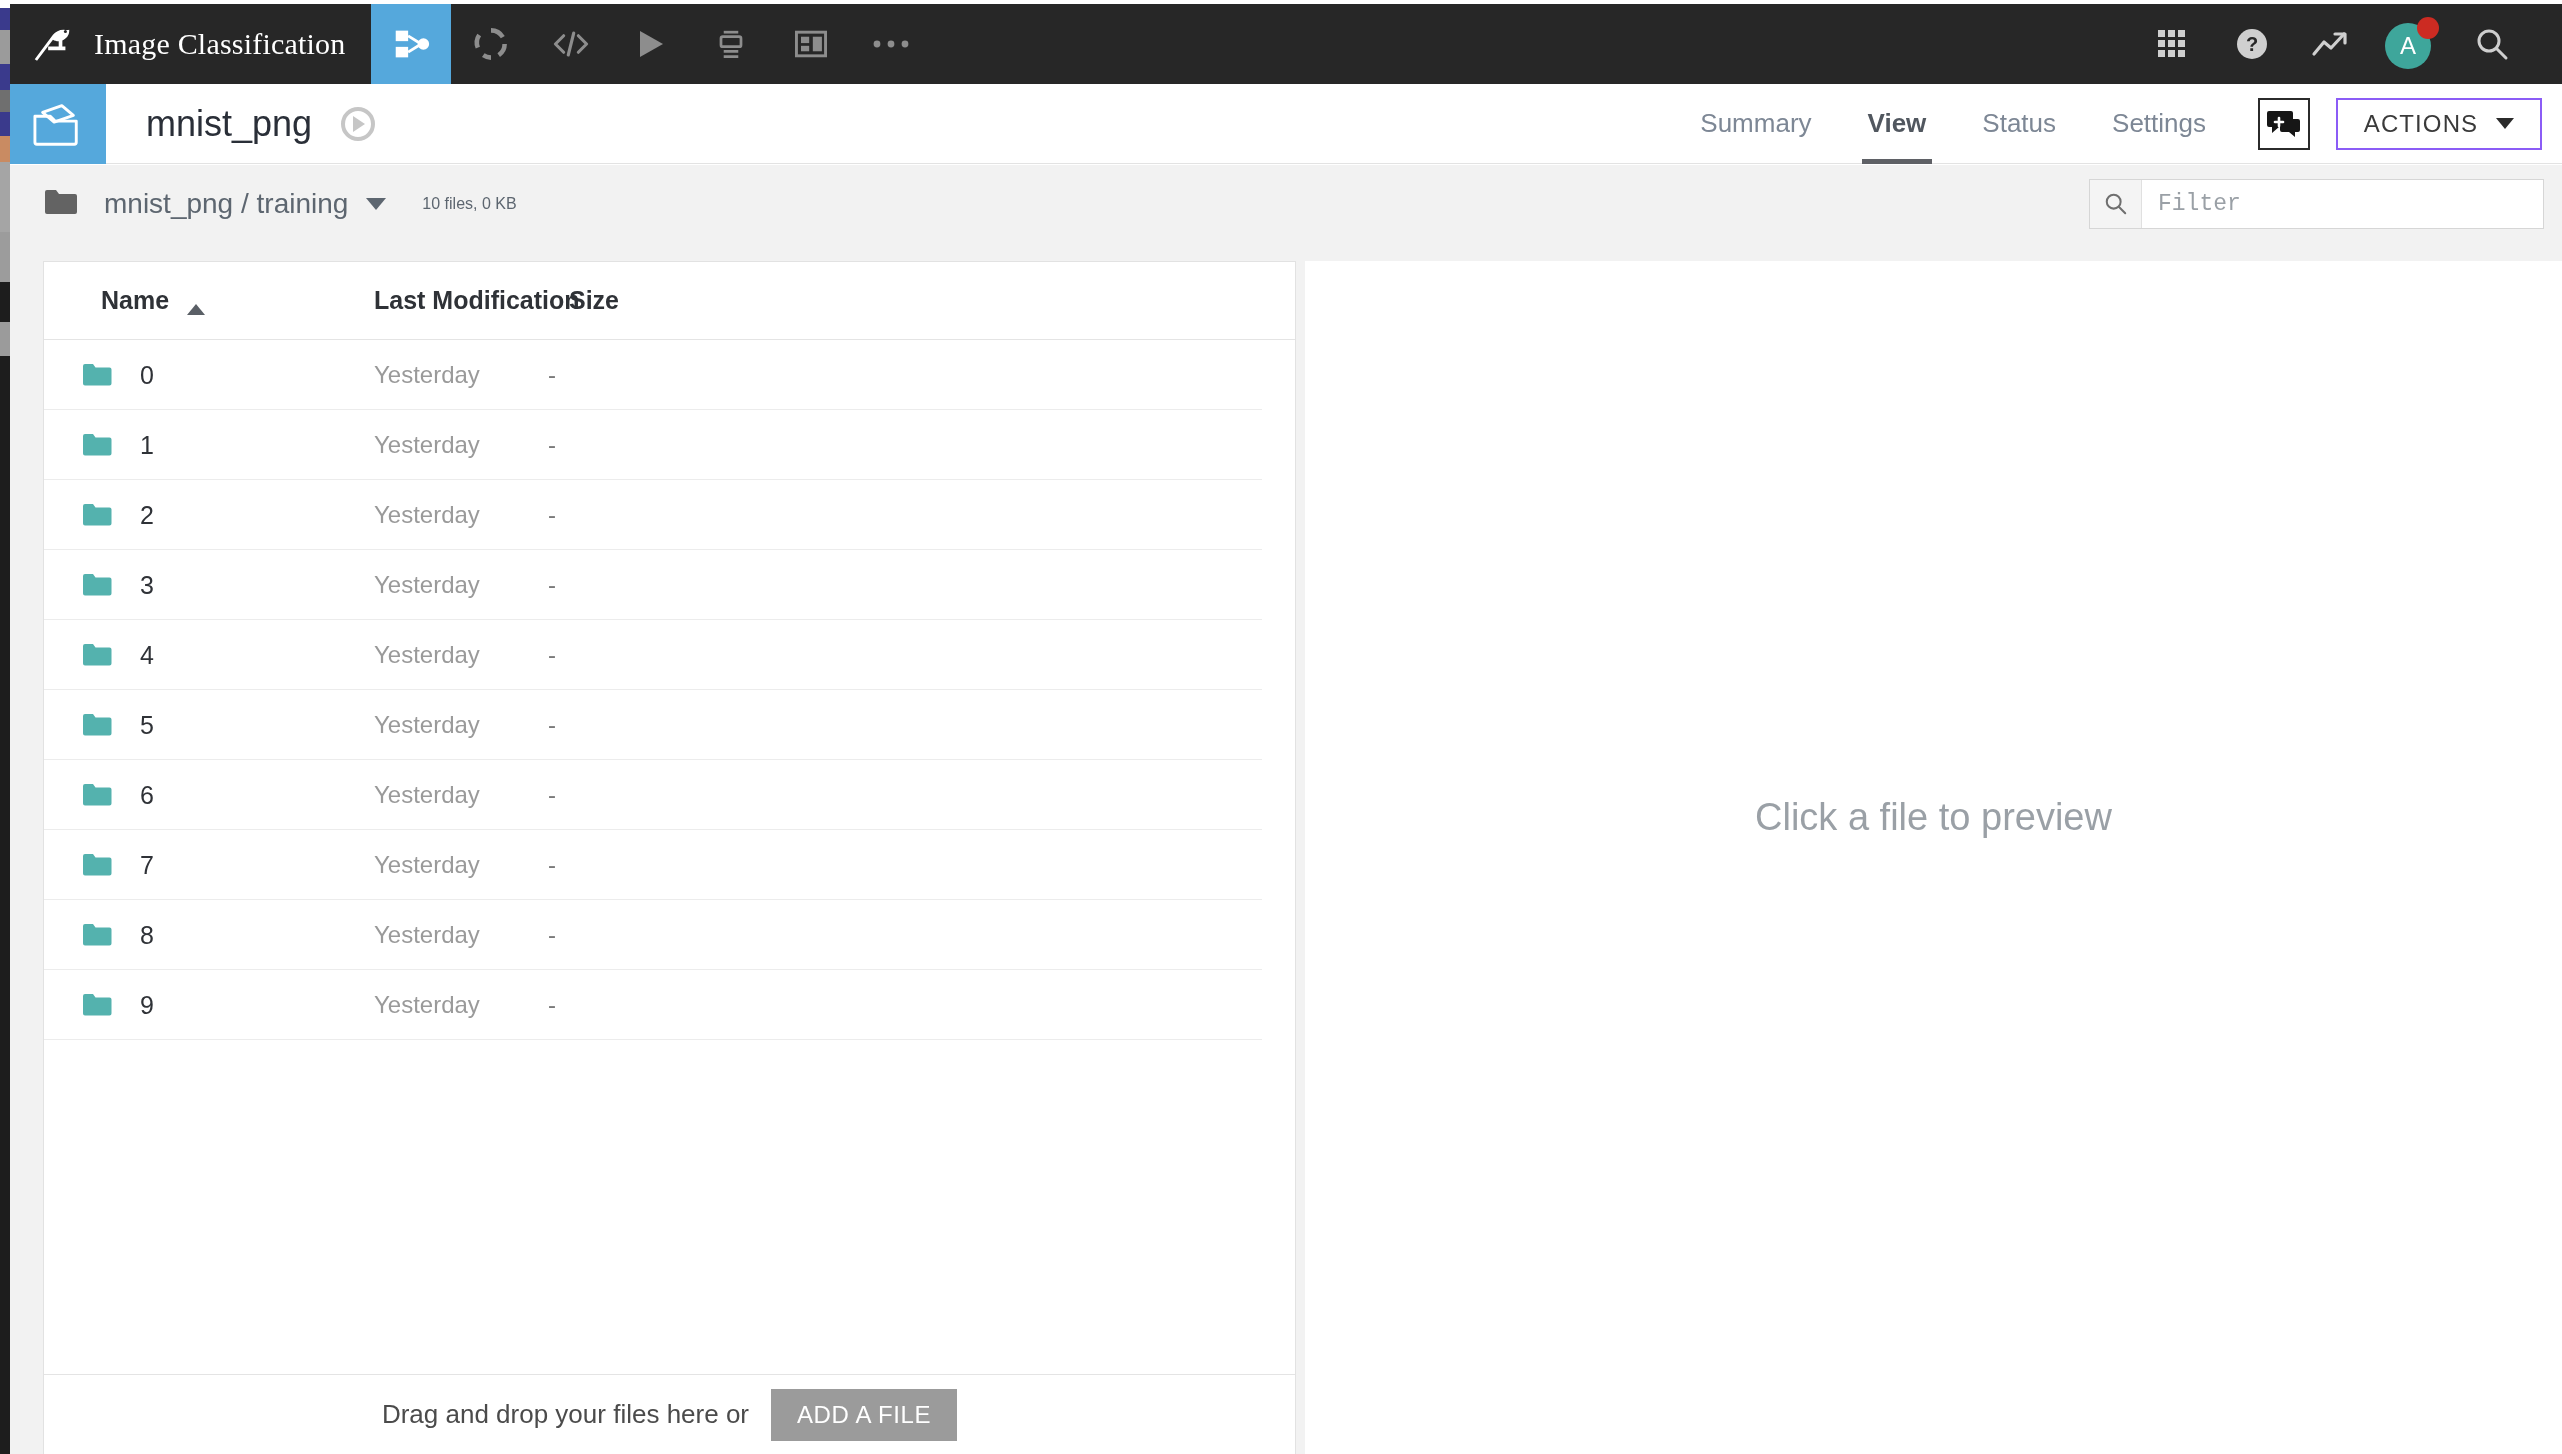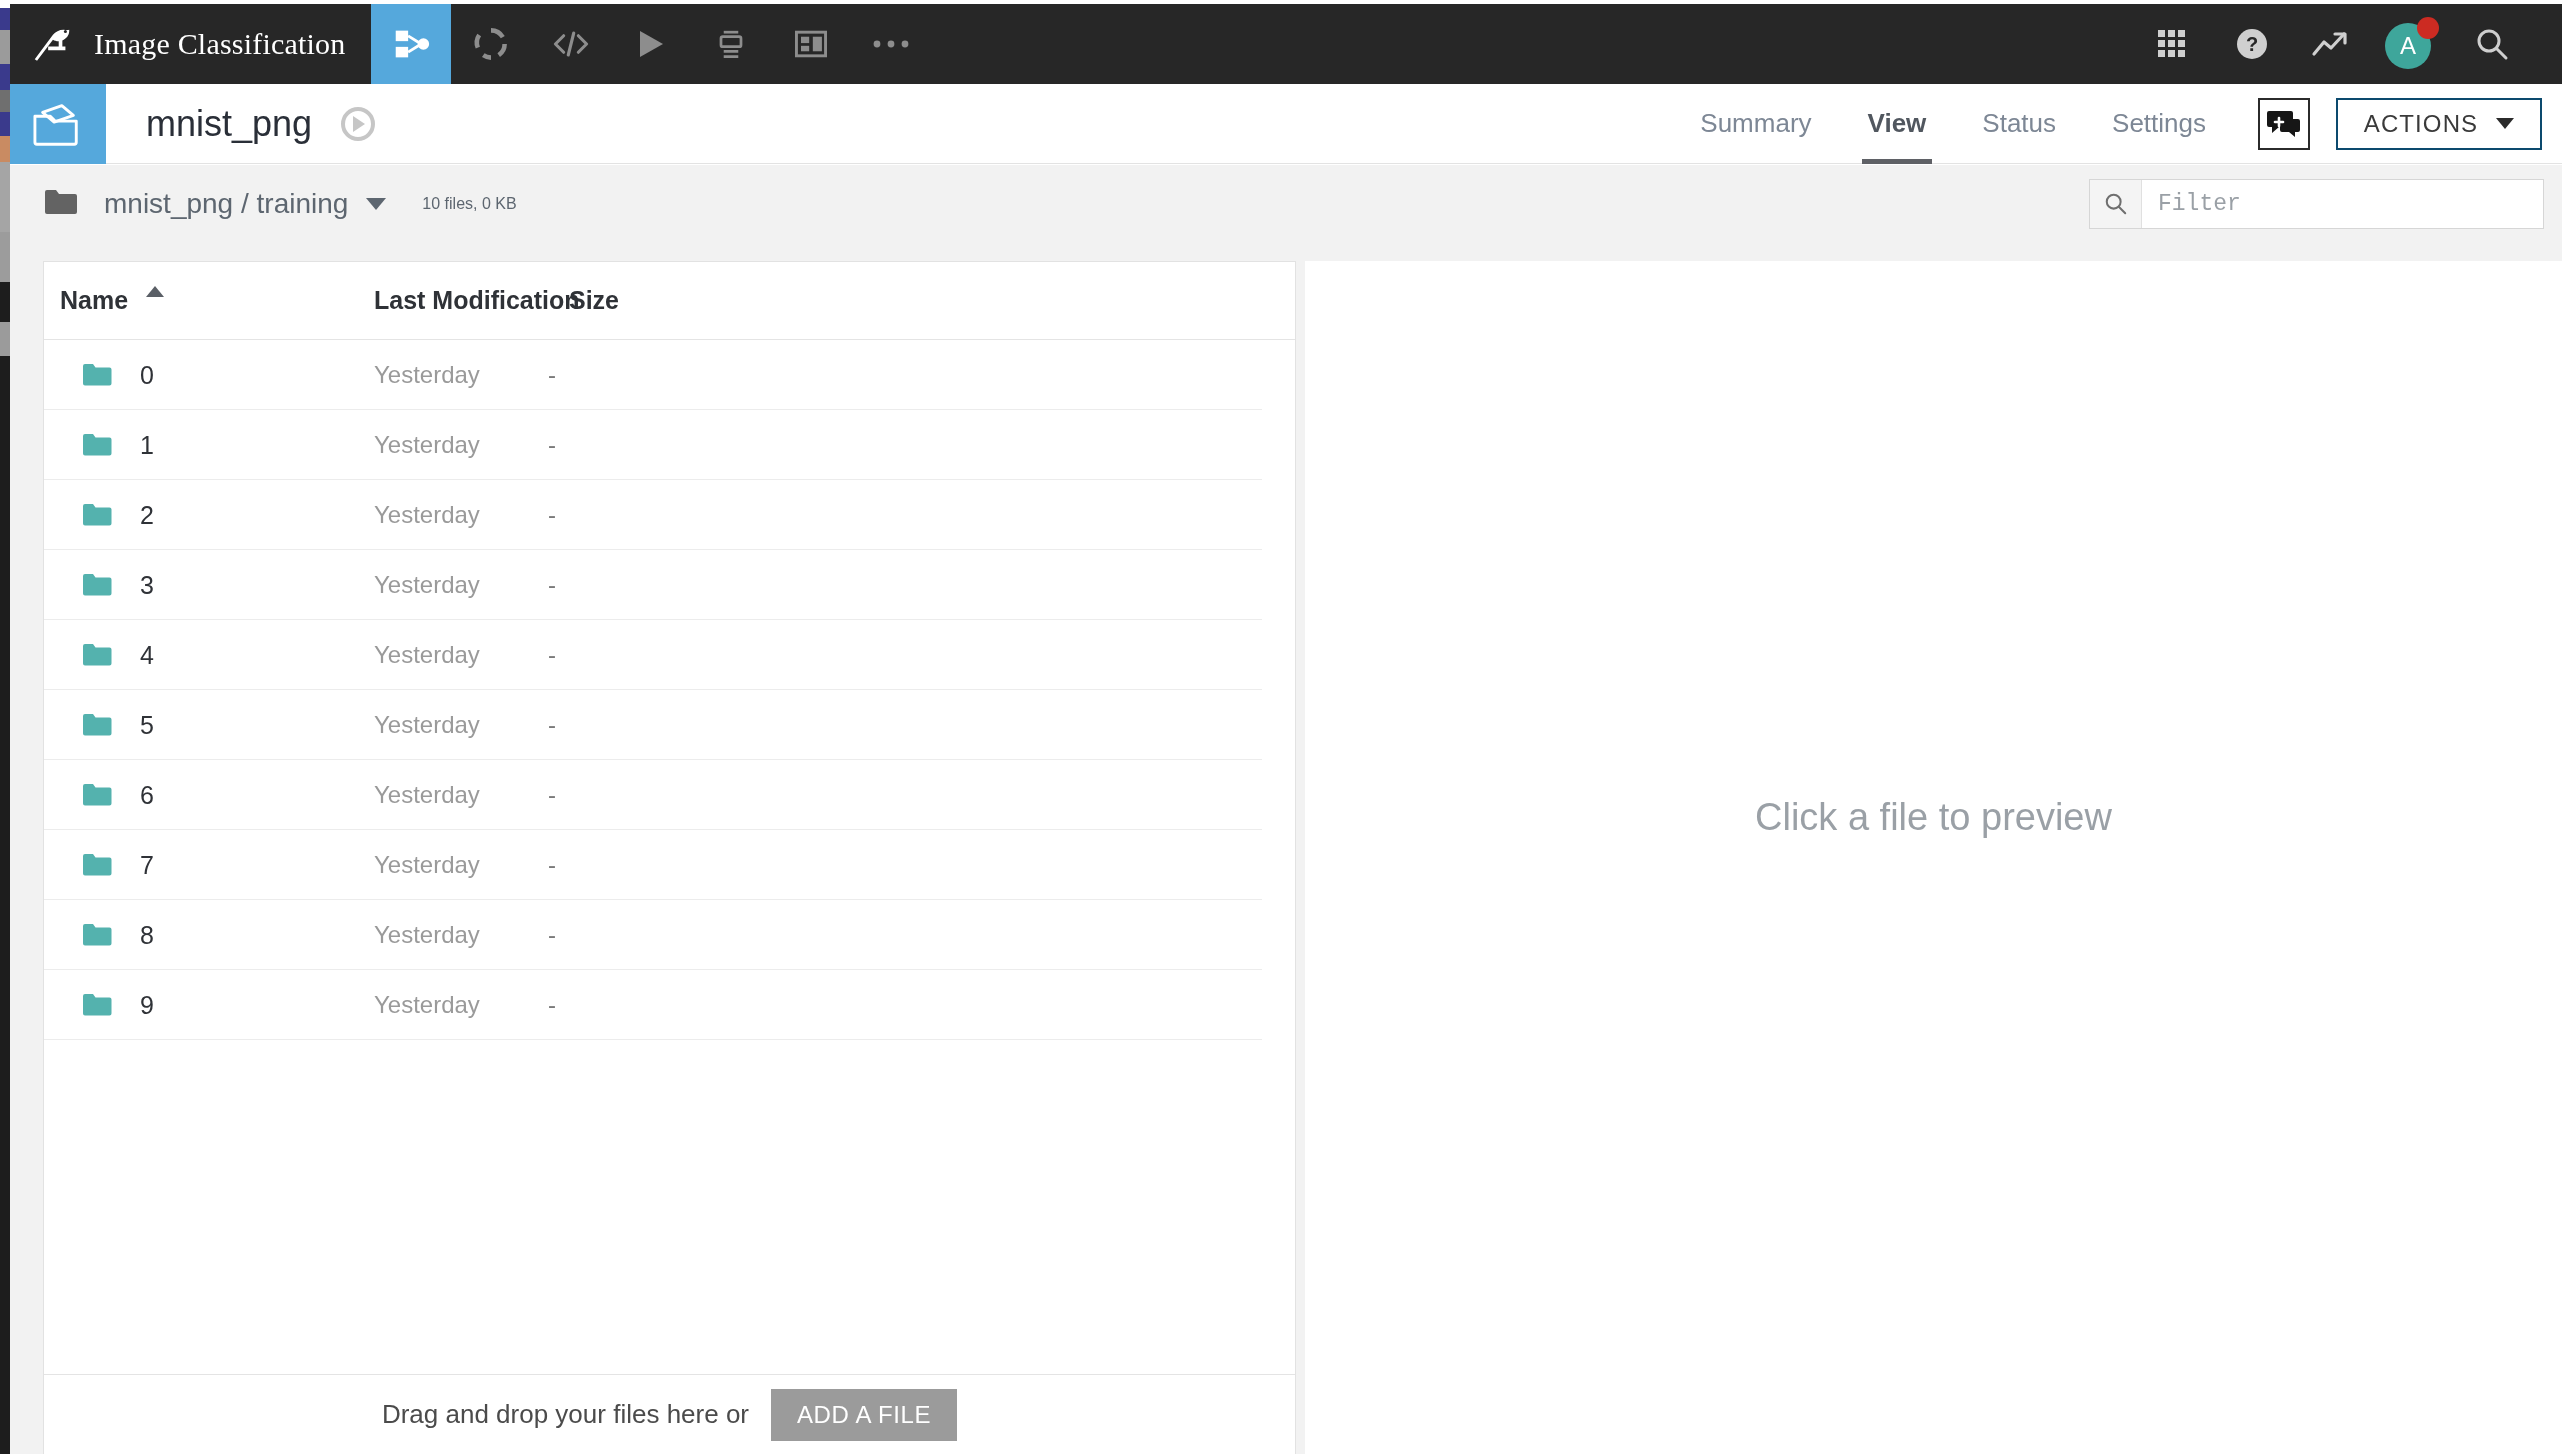--- a/index.html
+++ b/index.html
@@ -80,21 +80,21 @@
     content: ""; position: absolute; left: 22px; right: 22px; bottom: 0;
     height: 5px; background: #5f6166;
   }
   #discussion-btn {
     width: 52px; height: 52px; margin-left: 24px; border: 2px solid #2b2b2b;
     display: flex; align-items: center; justify-content: center; cursor: pointer;
     background: #ffffff;
   }
   #actions-btn {
     margin-left: 26px; margin-right: 20px; height: 52px; min-width: 206px;
-    border: 2px solid #0c4a6e; background: #ffffff; color: #3a3a3a;
+    border: 2px solid #8b5cf6; background: #ffffff; color: #3a3a3a;
     font-size: 24px; letter-spacing: 1.1px; display: flex;
     align-items: center; justify-content: center; gap: 18px; cursor: pointer;
     font-family: "Liberation Sans", sans-serif;
   }
   .caret-down {
     width: 0; height: 0; border-left: 9px solid transparent;
     border-right: 9px solid transparent; border-top: 11px solid #2b2b2b;
   }
 
   
@@ -132,21 +132,21 @@
   #files-panel {
     position: absolute; left: 33px; top: 18px; width: 1253px; bottom: 0;
     background: #ffffff; border: 1px solid #e2e2e2; border-bottom: none;
     display: flex; flex-direction: column;
   }
   #table-head {
     height: 78px; display: flex; align-items: center;
     border-bottom: 1px solid #e4e4e4; flex: none;
   }
   .th { font-size: 25px; font-weight: bold; color: #2f3237; white-space: nowrap; }
-  #th-name { margin-left: 16px; display: flex; align-items: flex-start; gap: 18px; cursor: pointer; }
+  #th-name { margin-left: 57px; display: flex; align-items: flex-end; gap: 18px; cursor: pointer; }
   .sort-asc {
     width: 0; height: 0; border-left: 9px solid transparent;
     border-right: 9px solid transparent; border-bottom: 11px solid #5a5f66;
   }
   #th-modified { position: absolute; left: 330px; }
   #th-size { position: absolute; left: 525px; }
   #table-head { position: relative; }
 
   #file-rows { flex: 1 1 auto; overflow: hidden; }
   .file-row {

